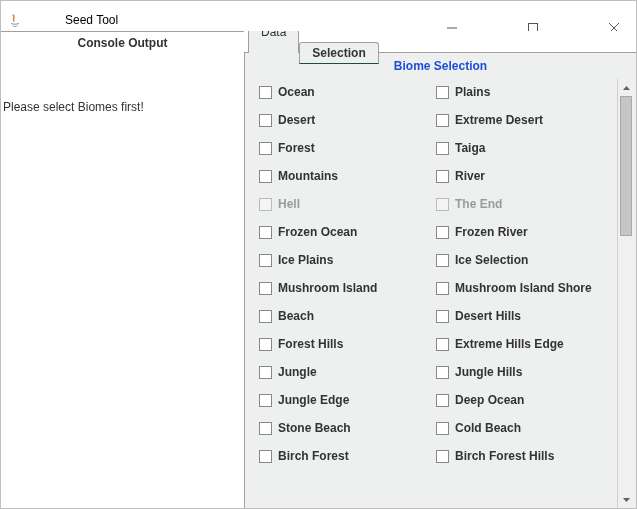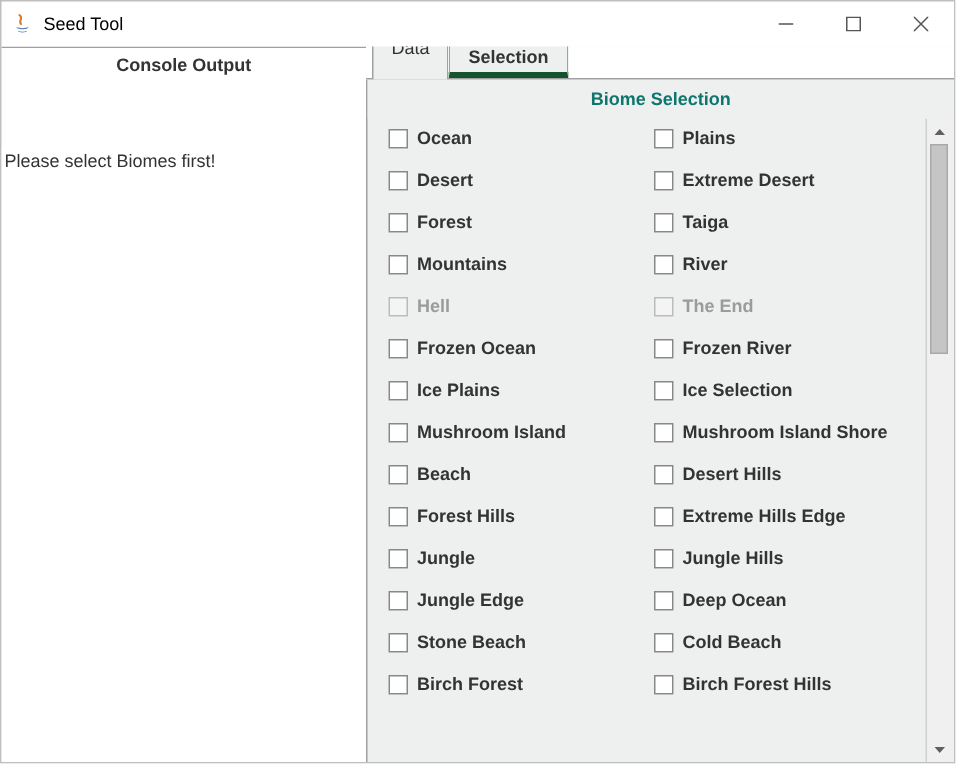--- a/index.html
+++ b/index.html
@@ -1,38 +1,38 @@
 <!DOCTYPE html>
 <html><head>
 <meta charset="utf-8">
 <style>
   * { box-sizing: border-box; }
   html, body { margin: 0; padding: 0; font-family: "Segoe UI", Tahoma, sans-serif; font-size: 12px; color: #333; background: #fff; }
   .window { width: 637px; height: 509px; border: 1px solid #bfbfbf; background: #fff; display: flex; flex-direction: column; }
-  .titlebar { height: 30px; display: flex; align-items: center; padding: 0 0 0 6px; }
+  .titlebar { height: 30px; display: flex; padding: 12px 0 0 6px; gap: 36px; }
   .titlebar .java-icon { width: 16px; height: 16px; display:flex; align-items:center; justify-content:center; margin-right:6px;}
   .titlebar .title-text { flex: 0 0 auto; font-size: 12px; color: #000; }
   .titlebar .spacer { flex: 1; }
   .winbtn { width: 45px; height: 30px; display: flex; align-items: center; justify-content: center; color: #555; }
   .winbtn svg { pointer-events: none; }
 
   .body { flex:1; display:flex; overflow:hidden; }
 
   .left-pane { width: 243px; display:flex; flex-direction:column; border-top:1px solid #a0a0a0;}
   .console-header { height:22px; display:flex; align-items:center; justify-content:center; font-weight:bold; color:#333; border-bottom: none; }
   .console-body { flex:1; padding: 2px 2px; background:#fff; color:#333; font-size:12px;margin-top:44px; }
 
   .right-pane { flex:1; display:flex; flex-direction:column; background:#eef0f0; }
   .tabrow { height:22px; display:flex; align-items:flex-end; padding-left:4px; background:#fff; border-bottom:1px solid #a0a0a0; position:relative;}
   .tab { padding: 14px 12px; font-size:12px; border:1px solid #a0a0a0; border-bottom:none; margin-right:0; background:#eef0f0; color:#333; cursor:pointer; border-top-left-radius:3px; border-top-right-radius:3px; position:relative; top:1px;}
   .tab.inactive { background:#eef0f0; }
-  .tab.active { background:#eef0f0; font-weight:bold; border-bottom:4px solid #14532d; top:0; padding-top:3px; padding-bottom:3px;}
+  .tab.active { background:#eef0f0; font-weight:bold; border-bottom:1px solid #14532d; top:12px; padding-top:3px; padding-bottom:3px;}
 
   .tab-content { flex:1; background:#eef0f0; display:flex; flex-direction:column; overflow:hidden; border-left:1px solid #a0a0a0;}
-  .section-header { height:26px; display:flex; align-items:center; justify-content:center; font-weight:bold; color:#0f766e; background:#eef0f0; }
+  .section-header { height:26px; display:flex; align-items:center; justify-content:center; font-weight:bold; color:#1d4ed8; background:#eef0f0; }
   .biome-scroll { flex:1; overflow:hidden; position:relative; background:#eef0f0; margin:0 2px 0 2px;}
   .biome-inner { position:absolute; top:0; left:0; right:17px; bottom:0; overflow:hidden; padding:6px 8px 0 12px;}
   .biome-grid { display:grid; grid-template-columns: 1fr 1fr; row-gap: 14px; column-gap:4px; }
   .biome-item { display:flex; align-items:center; gap:6px; font-weight:bold; color:#333; font-size:12px; }
   .biome-item.disabled { color:#9b9b9b; }
   .checkbox { width:13px; height:13px; border:1px solid #888; background:#fff; flex:0 0 auto; }
   .biome-item.disabled .checkbox { border-color:#bbb; background:#f4f4f4; }
 
   .vscroll { position:absolute; top:0; right:0; bottom:0; width:17px; background:#f0f0f0; border-left:1px solid #cfcfcf; display:flex; flex-direction:column;}
   .vscroll .arrow { height:17px; display:flex; align-items:center; justify-content:center; background:#f0f0f0;}

